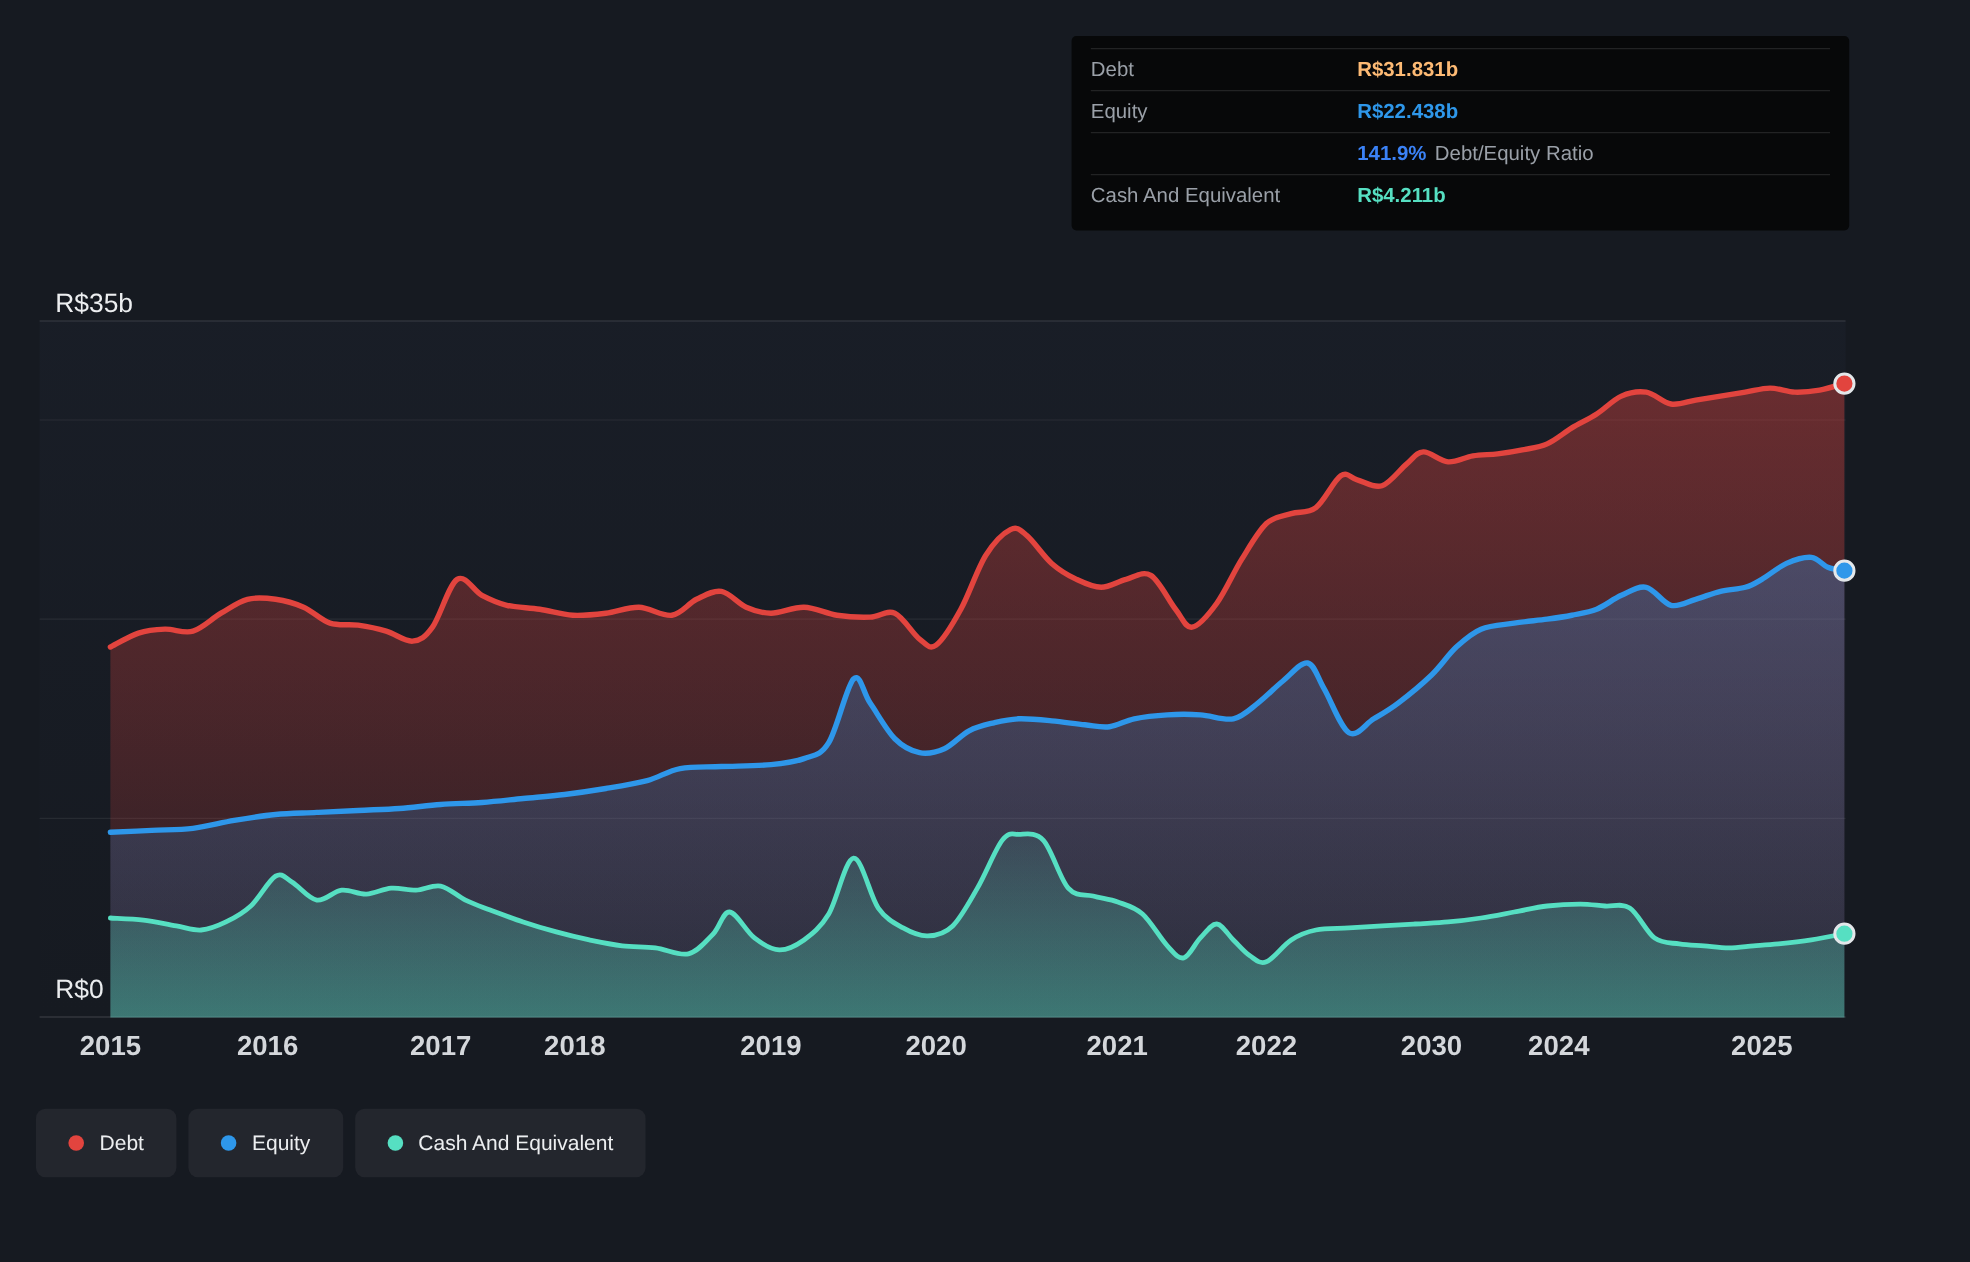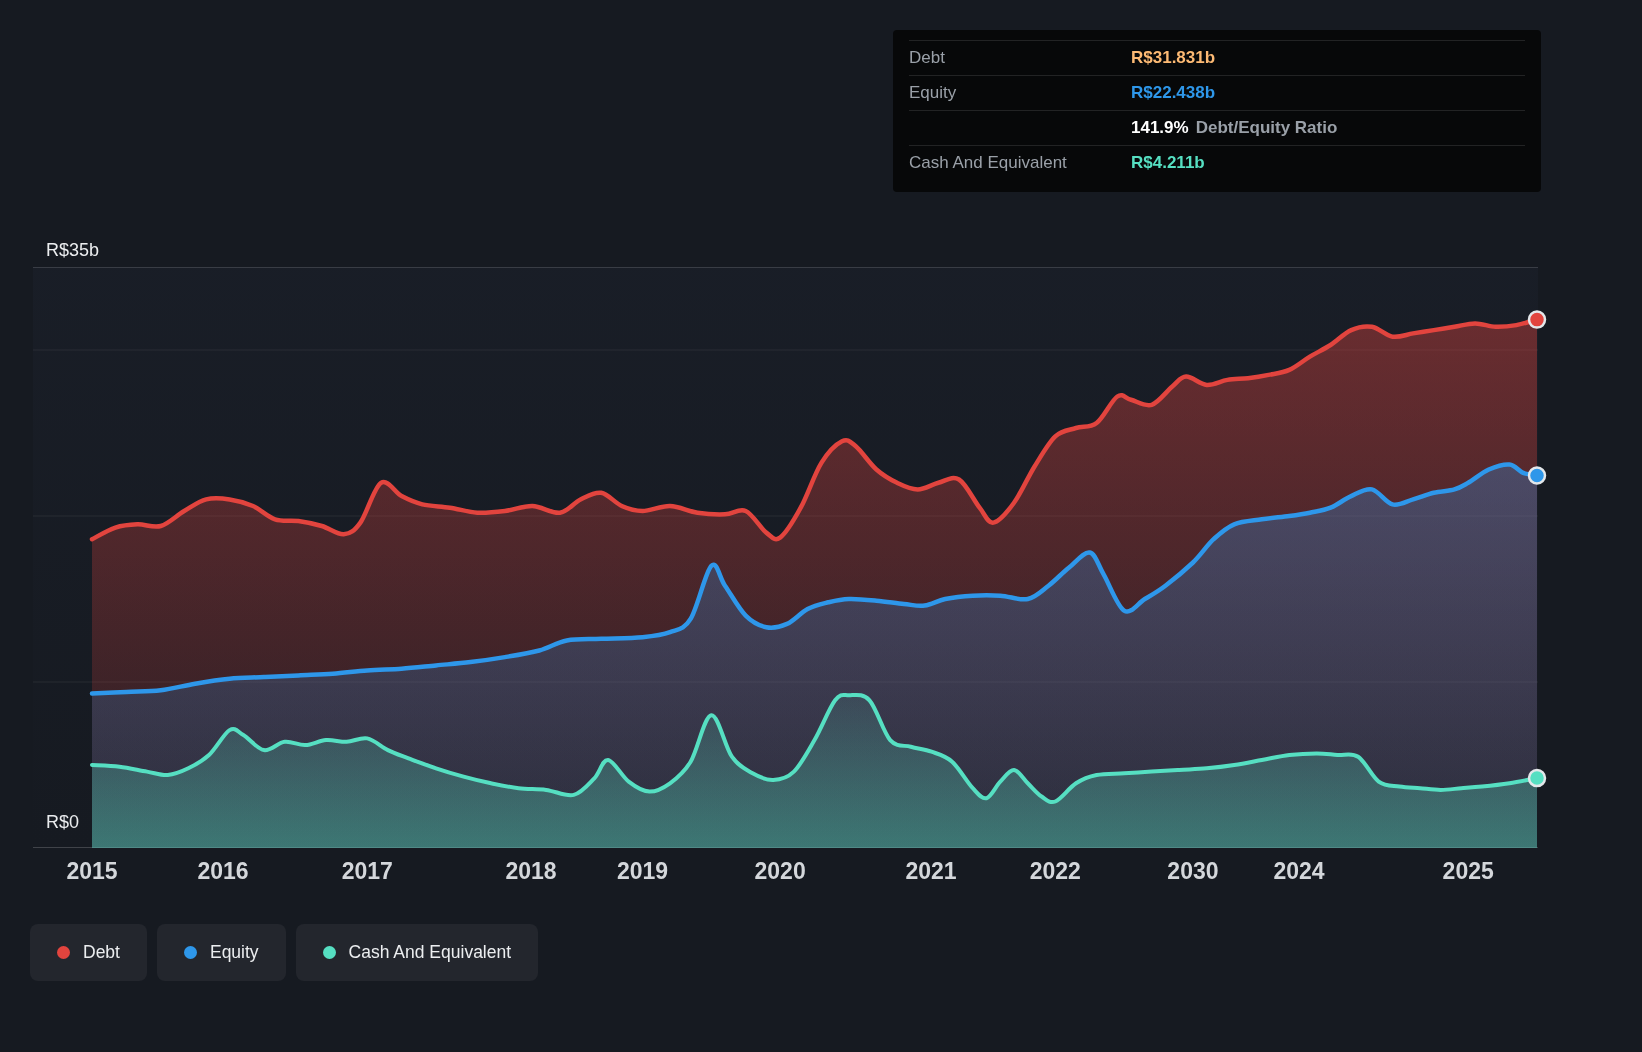--- a/index.html
+++ b/index.html
@@ -9,24 +9,24 @@
   }
   
   .tooltip{
     position:absolute;left:893px;top:30px;width:648px;box-sizing:border-box;
     background:#070809;border-radius:4px;padding:10px 16px 12px;z-index:5;
   }
   .tooltip-title{font-size:18px;font-weight:700;color:#fff;padding:8px 0 10px;}
   .t-row{display:flex;align-items:center;padding:7px 0;border-top:1px solid rgba(255,255,255,0.11);font-size:17px;}
   .t-label{width:222px;color:#9aa0a8;flex:none;}
   .t-value{font-weight:700;}
-  .ratio-value{font-weight:700;color:#ffffff;text-align:right;}
-  .ratio-label{color:#9aa0a8;margin-left:7px;font-weight:700;}
+  .ratio-value{font-weight:700;color:#3b82f6;text-align:right;}
+  .ratio-label{color:#9aa0a8;margin-left:7px;font-weight:400;}
   
-  .y-label{position:absolute;left:46px;font-size:18px;color:#eceef0;}
+  .y-label{position:absolute;left:46px;font-size:22px;color:#eceef0;}
   .y-label-top{top:240px;}
   .y-label-bottom{top:812px;}
   .plot{
     position:absolute;left:33px;top:267px;width:1505px;height:581px;
     background:linear-gradient(180deg,rgba(32,38,52,0.30),rgba(32,38,52,0));
   }
   .plot svg{display:block;width:100%;height:100%;overflow:visible;}
   .x-axis{position:absolute;left:0;top:856px;width:1642px;height:28px;}
   .x-tick{
     position:absolute;top:2px;transform:translateX(-50%);
@@ -98,21 +98,21 @@
       <circle cx="1504" cy="208.5292" r="8" fill="#2e97ea" stroke="#e3e7ea" stroke-width="2.5"></circle>
       <path d="M59.0,498.0C63.6,498.3 77.3,498.6 86.5,499.7C95.7,500.8 106.0,503.3 114.0,504.6C122.1,506.0 127.8,508.5 134.7,508.0C141.6,507.4 148.5,504.6 155.3,501.3C162.2,498.0 169.1,494.4 176.0,488.0C182.9,481.7 190.9,466.5 196.6,463.1C202.4,459.8 204.6,464.8 210.4,468.1C216.1,471.4 224.1,482.0 231.0,483.1C237.9,484.2 244.8,475.6 251.7,474.8C258.5,473.9 265.4,478.4 272.3,478.1C279.2,477.8 286.1,473.7 293.0,473.1C299.8,472.5 306.7,475.0 313.6,474.8C320.5,474.5 327.4,470.1 334.2,471.4C341.1,472.8 348.0,479.7 354.9,483.1C361.8,486.4 367.5,488.3 375.5,491.4C383.6,494.4 393.9,498.3 403.0,501.3C412.2,504.4 421.4,507.1 430.6,509.6C439.7,512.1 448.9,514.3 458.1,516.3C467.3,518.2 476.4,520.1 485.6,521.2C494.8,522.3 504.0,521.8 513.1,522.9C522.3,524.0 532.6,529.8 540.7,527.9C548.7,525.9 555.6,517.1 561.3,511.3C567.0,505.5 569.3,492.5 575.1,493.0C580.8,493.6 588.8,509.3 595.7,514.6C602.6,519.9 609.5,524.3 616.4,524.6C623.2,524.8 630.1,521.2 637.0,516.3C643.9,511.3 650.8,506.0 657.6,494.7C664.5,483.3 671.4,449.0 678.3,448.2C685.2,447.4 692.0,480.0 698.9,489.7C705.8,499.4 712.7,502.4 719.6,506.3C726.5,510.2 733.3,513.2 740.2,512.9C747.1,512.7 754.0,511.3 760.9,504.6C767.7,498.0 774.6,485.0 781.5,473.1C788.4,461.2 796.4,440.7 802.1,433.3C807.9,425.8 810.2,428.3 815.9,428.3C821.6,428.3 829.7,425.8 836.5,433.3C843.4,440.7 850.3,465.4 857.2,473.1C864.1,480.8 871.0,477.8 877.8,479.7C884.7,481.7 891.6,482.2 898.5,484.7C905.4,487.2 912.2,488.6 919.1,494.7C926.0,500.8 934.0,515.2 939.8,521.2C945.5,527.3 948.9,532.3 953.5,531.2C958.1,530.1 962.7,519.3 967.3,514.6C971.9,509.9 976.5,502.7 981.0,503.0C985.6,503.3 990.2,511.8 994.8,516.3C999.4,520.7 1004.0,526.5 1008.6,529.5C1013.2,532.6 1016.6,536.7 1022.3,534.5C1028.1,532.3 1036.1,520.7 1043.0,516.3C1049.9,511.8 1055.6,509.6 1063.6,508.0C1071.6,506.3 1082.0,506.9 1091.1,506.3C1100.3,505.7 1109.5,505.2 1118.7,504.6C1127.8,504.1 1137.0,503.5 1146.2,503.0C1155.4,502.4 1164.5,502.1 1173.7,501.3C1182.9,500.5 1192.1,499.4 1201.2,498.0C1210.4,496.6 1219.6,494.7 1228.8,493.0C1237.9,491.4 1247.1,489.1 1256.3,488.0C1265.5,486.9 1275.8,486.4 1283.8,486.4C1291.8,486.4 1297.6,487.5 1304.5,488.0C1311.3,488.6 1318.2,485.3 1325.1,489.7C1332.0,494.1 1338.9,509.6 1345.7,514.6C1352.6,519.6 1359.5,518.5 1366.4,519.6C1373.3,520.7 1380.1,520.7 1387.0,521.2C1393.9,521.8 1400.8,522.9 1407.7,522.9C1414.5,522.9 1421.4,521.8 1428.3,521.2C1435.2,520.7 1440.9,520.4 1449.0,519.6C1457.0,518.8 1467.3,517.7 1476.5,516.3C1485.7,514.8 1499.4,512.0 1504.0,511.1" fill="none" stroke="#56dfc2" stroke-width="4" stroke-linejoin="round" stroke-linecap="round"></path>
       <circle cx="1504" cy="511.0974" r="8" fill="#56dfc2" stroke="#e3e7ea" stroke-width="2.5"></circle>
     </svg>
 </div>
 
 <div class="x-axis" id="x-axis">
     <div class="x-tick" style="left: 92px;">2015</div>
     <div class="x-tick" style="left: 223px;">2016</div>
     <div class="x-tick" style="left: 367.238px;">2017</div>
-    <div class="x-tick" style="left: 531px;">2018</div>
+    <div class="x-tick" style="left: 479px;">2018</div>
     <div class="x-tick" style="left: 642.476px;">2019</div>
     <div class="x-tick" style="left: 780.095px;">2020</div>
     <div class="x-tick" style="left: 931px;">2021</div>
     <div class="x-tick" style="left: 1055.33px;">2022</div>
     <div class="x-tick" style="left: 1192.95px;">2030</div>
     <div class="x-tick" style="left: 1299px;">2024</div>
     <div class="x-tick" style="left: 1468.19px;">2025</div>
   </div>
 
 <div class="legend">

